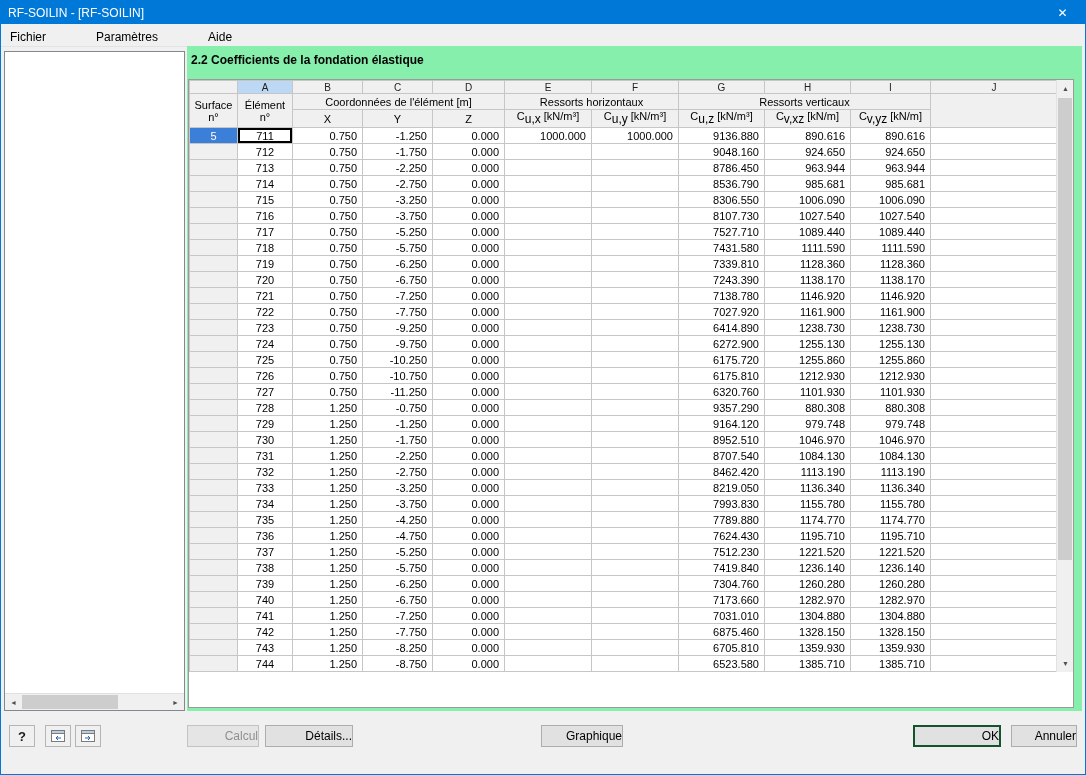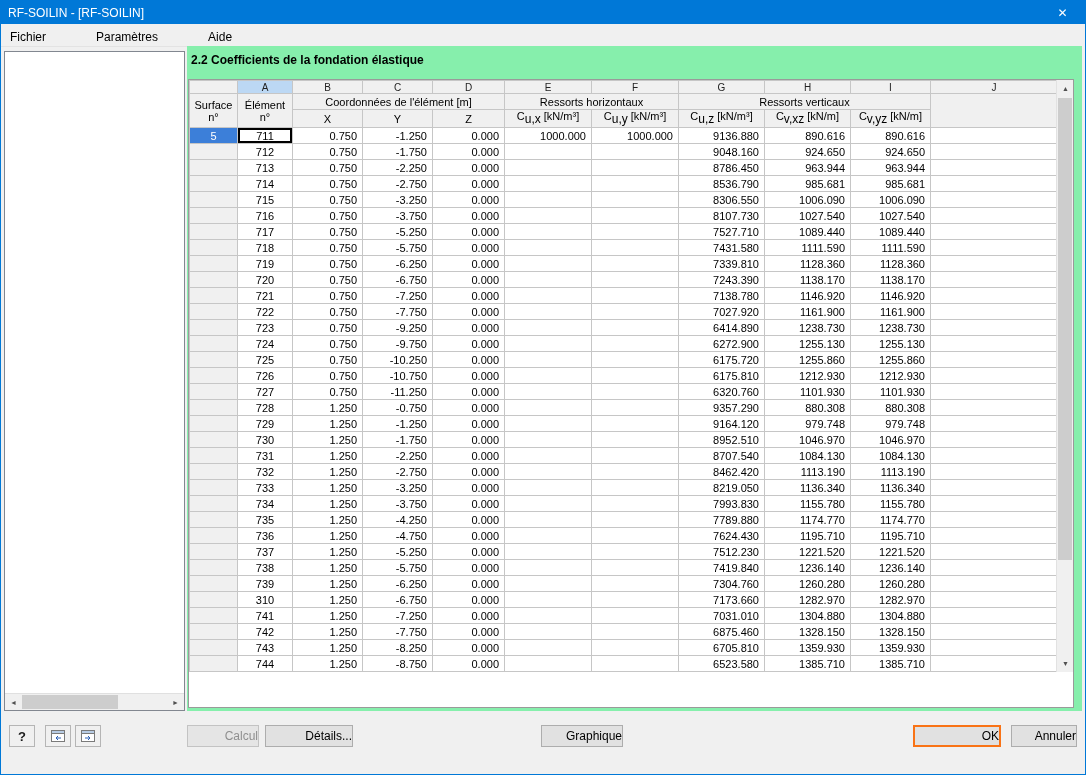--- a/index.html
+++ b/index.html
@@ -55,21 +55,21 @@
   
   .vscroll { position:absolute; top:0; right:0; width:17px; height:592px; background:#f0f0f0; border-left:1px solid #e2e2e2; }
   .vscroll .arr { position:absolute; left:0; width:17px; height:17px; font-size:7px; color:#505050;
     display:flex; align-items:center; justify-content:center; }
   .vscroll .arr.up { top:0; } .vscroll .arr.down { bottom:0; }
   .vscroll .thumb { position:absolute; left:1px; right:1px; top:18px; height:462px; background:#cdcdcd; }
   
   .footer { position:absolute; left:0; right:0; bottom:0; height:63px; background:#f0f0f0; }
   .btn { position:absolute; top:14px; height:22px; background:#e1e1e1; border:1px solid #adadad;
     font-size:12px; font-family:"Liberation Sans", sans-serif; text-align:right; line-height:20px; }
-  .btn.default { border:2px solid #f97316; line-height:18px; }
+  .btn.default { border:2px solid #14532d; line-height:18px; }
   .btn.disabled { background:#e5e5e5; border-color:#c3c3c3; color:#8f8f8f; }
   .icon-btn { position:absolute; top:14px; width:26px; height:22px; background:#f0f0f0; border:1px solid #b5b5b5;
     display:flex; align-items:center; justify-content:center; }
   .qmark { font-weight:bold; font-size:13px; color:#1a1a1a; }
 </style>
 </head>
 <body>
 
 <div class="titlebar">
   <span>RF-SOILIN - [RF-SOILIN]</span>
@@ -522,21 +522,21 @@
             <td>0.000</td>
             <td></td>
             <td></td>
             <td>7304.760</td>
             <td>1260.280</td>
             <td>1260.280</td>
             <td></td>
           </tr>
           <tr>
             <td></td>
-            <td>310</td>
+            <td>740</td>
             <td>1.250</td>
             <td>-6.750</td>
             <td>0.000</td>
             <td></td>
             <td></td>
             <td>7173.660</td>
             <td>1282.970</td>
             <td>1282.970</td>
             <td></td>
           </tr>

